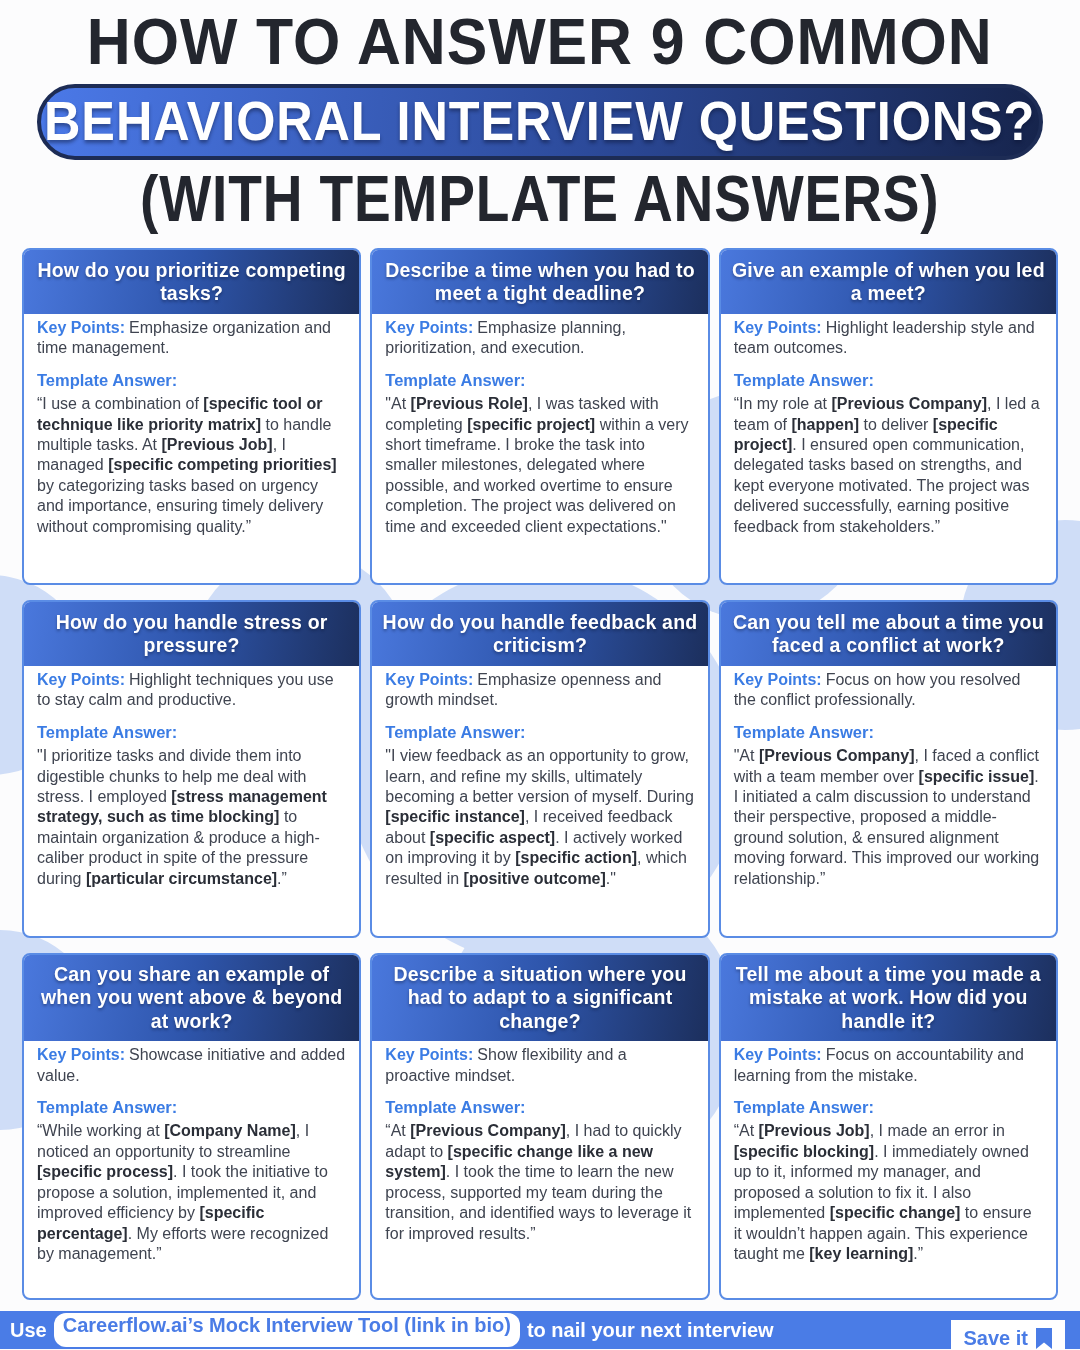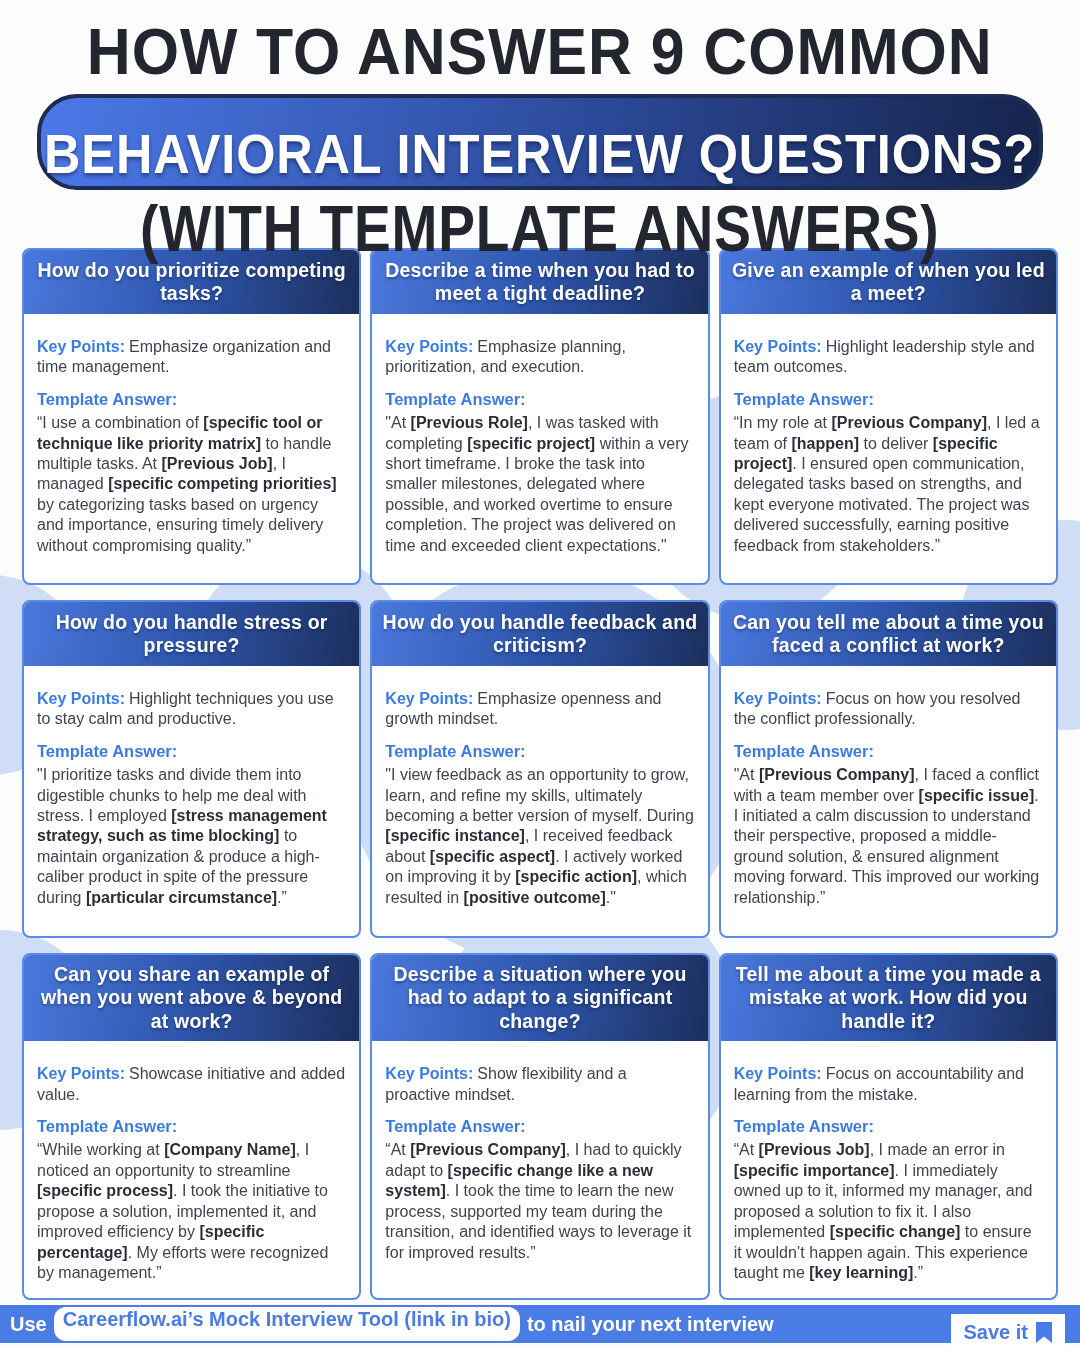--- a/index.html
+++ b/index.html
@@ -28,31 +28,31 @@
   .blob{position:absolute;background:var(--blob-blue);border-radius:50%;z-index:0;}
   .blob-1{left:345px;top:565px;width:400px;height:400px;}
   .blob-2{left:190px;top:550px;width:220px;height:220px;}
   .blob-3{left:960px;top:520px;width:210px;height:210px;}
   .blob-4{left:640px;top:390px;width:230px;height:230px;}
   .blob-5{left:-110px;top:575px;width:200px;height:200px;}
   .blob-6{left:-100px;top:930px;width:200px;height:200px;}
   .blob-7{left:440px;top:880px;width:300px;height:300px;}
 
   
-  .title-wrap{position:absolute;left:0;top:18px;width:1080px;text-align:center;z-index:2;}
+  .title-wrap{position:absolute;left:0;top:8px;width:1080px;text-align:center;z-index:2;}
   .title-line{display:block;font-weight:700;color:var(--title-ink);letter-spacing:1px;white-space:nowrap;}
   .title-line .squeeze{display:inline-block;transform:scaleX(.95);transform-origin:50% 50%;}
   .t1{font-size:64px;line-height:68px;}
   .t3{font-size:64px;line-height:66px;margin-top:6px;}
   .t3 .squeeze{transform:scaleX(.86);}
   .title-pill{
-    margin:8px auto 0 auto;width:1006px;height:96px;border-radius:40px;
+    margin:8px auto 0 auto;width:1006px;height:76px;border-radius:40px;
     background:linear-gradient(95deg,var(--pill-grad-start) 0%,#2c4a9a 55%,var(--pill-grad-end) 100%);
     border:4px solid #1d2c55;
-    display:flex;align-items:flex-end;justify-content:center;
+    display:flex;align-items:flex-start;justify-content:center;
   }
   .title-pill .pill-text{
     font-weight:700;font-size:56px;color:#fff;white-space:nowrap;
     display:inline-block;transform:scaleX(.9);transform-origin:50% 50%;
     text-shadow:0 3px 4px rgba(10,20,50,.45);letter-spacing:1px;
   }
 
   
   .grid{
     position:absolute;left:22px;top:248px;width:1036px;z-index:1;
@@ -65,30 +65,30 @@
   }
   .card-header{
     background:linear-gradient(100deg,var(--header-grad-start) 0%,#2e55ab 50%,var(--header-grad-end) 100%);
     min-height:64px;display:flex;align-items:center;justify-content:center;
     padding:8px 9px;
   }
   .question{
     font-size:19.5px;line-height:1.2;font-weight:700;color:#fff;text-align:center;
     text-shadow:0 2px 3px rgba(10,20,50,.4);letter-spacing:.2px;
   }
-  .card-body{padding:4px 13px 10px 13px;font-size:16px;line-height:1.28;margin-top:19px;}
+  .card-body{padding:4px 13px 10px 13px;font-size:16px;line-height:1.28;}
   .lbl{color:var(--accent-blue);font-weight:700;}
   .kp{margin-bottom:11px;}
   .kp .lbl{margin-right:4px;}
   .ta-label{font-size:16.5px;margin-bottom:3px;}
   .answer b{color:var(--bold-ink);}
 
   
   .banner{
-    position:absolute;left:0;bottom:7px;width:1080px;height:38px;
+    position:absolute;left:0;bottom:1px;width:1080px;height:38px;
     background:var(--banner-blue);z-index:3;
     display:flex;align-items:center;
     color:#fff;font-weight:700;font-size:20px;
     padding-left:10px;
   }
   .banner .gap{margin:0 7px 0 0;}
   .cf-pill{
     background:#fff;color:var(--banner-blue);border-radius:12px;
     padding:1px 9px 10px 9px;margin-right:7px;white-space:nowrap;cursor:pointer;
   }
@@ -208,21 +208,21 @@
     </div>
   </section>
 
   <section class="card">
     <header class="card-header">
       <h2 class="question">Tell me about a time you made a mistake at work. How did you handle it?</h2>
     </header>
     <div class="card-body">
       <p class="kp"><b class="lbl">Key Points:</b><span>Focus on accountability and learning from the mistake.</span></p>
       <p class="ta-label lbl">Template Answer:</p>
-      <p class="answer"><span>“At </span><b>[Previous Job]</b><span>, I made an error in </span><b>[specific importance]</b><span>. I immediately owned up to it, informed my manager, and proposed a solution to fix it. I also implemented </span><b>[specific change]</b><span> to ensure it wouldn’t happen again. This experience taught me </span><b>[key learning]</b><span>.”</span></p>
+      <p class="answer"><span>“At </span><b>[Previous Job]</b><span>, I made an error in </span><b>[specific blocking]</b><span>. I immediately owned up to it, informed my manager, and proposed a solution to fix it. I also implemented </span><b>[specific change]</b><span> to ensure it wouldn’t happen again. This experience taught me </span><b>[key learning]</b><span>.”</span></p>
     </div>
   </section>
 
 </main>
 
 <footer class="banner">
   <span class="gap">Use</span>
   <span class="cf-pill">Careerflow.ai’s Mock Interview Tool (link in bio)</span>
   <span>to nail your next interview</span>
   <span class="save-box">

